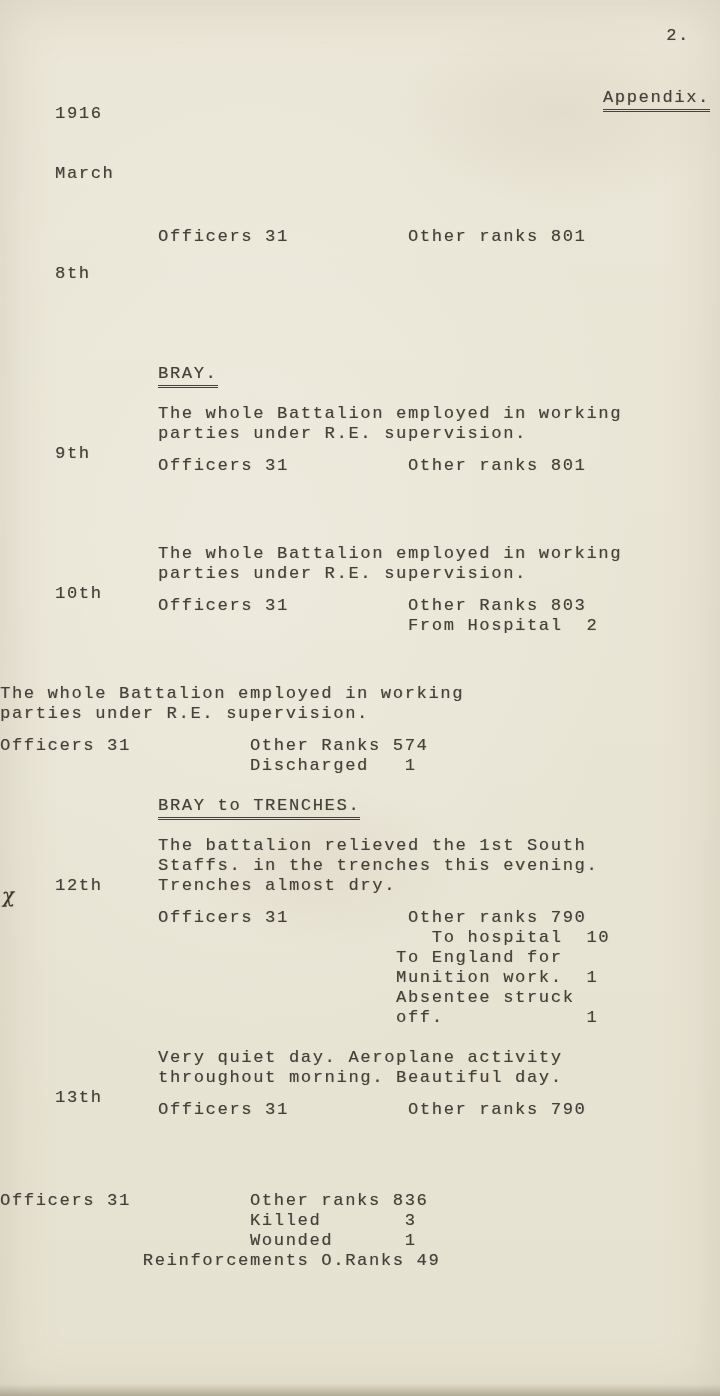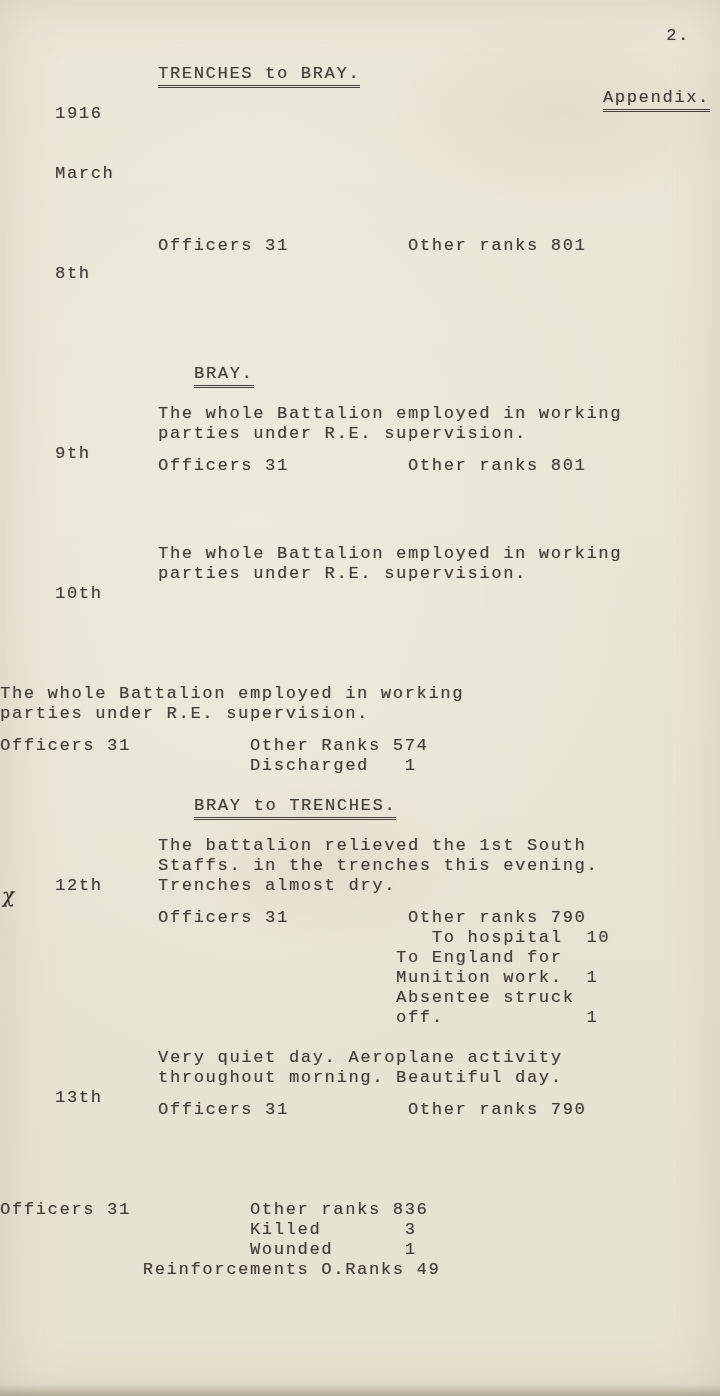--- a/index.html
+++ b/index.html
@@ -27,43 +27,40 @@
     background:linear-gradient(to bottom, rgba(110,100,75,0), rgba(110,100,75,0.38));
     pointer-events:none;
   }
   .pagenum { position:absolute; top:26px; right:30px; }
   .row { display:flex; align-items:flex-start; }
   .header-row { margin-top:38px; }
   .datecol { flex:0 0 103px; padding-left:55px; box-sizing:content-box; width:103px; position:relative; white-space:pre; }
   .content { flex:1 1 auto; min-width:0; }
   .appendix { margin-left:auto; padding-right:10px; white-space:nowrap;margin-top:24px; }
   .heading { display:inline-block; border-bottom:3px double #45413a; padding-bottom:1px; }
-  .heading-row { margin-bottom:16px;padding-left:36px; }
+  .heading-row { margin-bottom:16px; }
   .para { white-space:pre; margin:0 0 12px 0; }
-  .stats { white-space:pre; margin:12px 0 20px 0; }
+  .stats { white-space:pre; margin:3px 0 20px 0; }
   .hand-mark {
     position:absolute; left:2px; top:49px;
     font-family:"DejaVu Serif",serif; font-style:italic;
     font-size:20px; color:#3a362c; letter-spacing:0;
     transform:rotate(-4deg);
   }
 </style>
 </head>
 <body>
 
 <div class="page">
   <div class="pagenum">2.</div>
 
   <div class="row header-row">
     <div class="datecol">
       <div>1916</div>
       <div>March</div>
-    </div>
-    <div class="content">
-      <span class="heading">TRENCHES to BRAY.</span>
     </div>
     <div class="appendix">
       <span class="heading">Appendix.</span>
     </div>
   </div>
 
   <div>
       <div class="row entry">
     <div class="datecol">
       <div class="day">8th</div>
@@ -94,20 +91,22 @@
   </div>
       <div class="row entry">
     <div class="datecol">
       <div class="day">10th</div>
       
       
     </div>
     <div class="content">
       <div class="para">The whole Battalion employed in working
 parties under R.E. supervision.</div>
+      <div class="stats">Officers 31          Other Ranks 803
+                     From Hospital  2</div>
     </div>
   </div>
       <div class="row entry">
     <div class="content">
       <div class="para">The whole Battalion employed in working
 parties under R.E. supervision.</div>
       <div class="stats">Officers 31          Other Ranks 574
                      Discharged   1</div>
     </div>
   </div>

